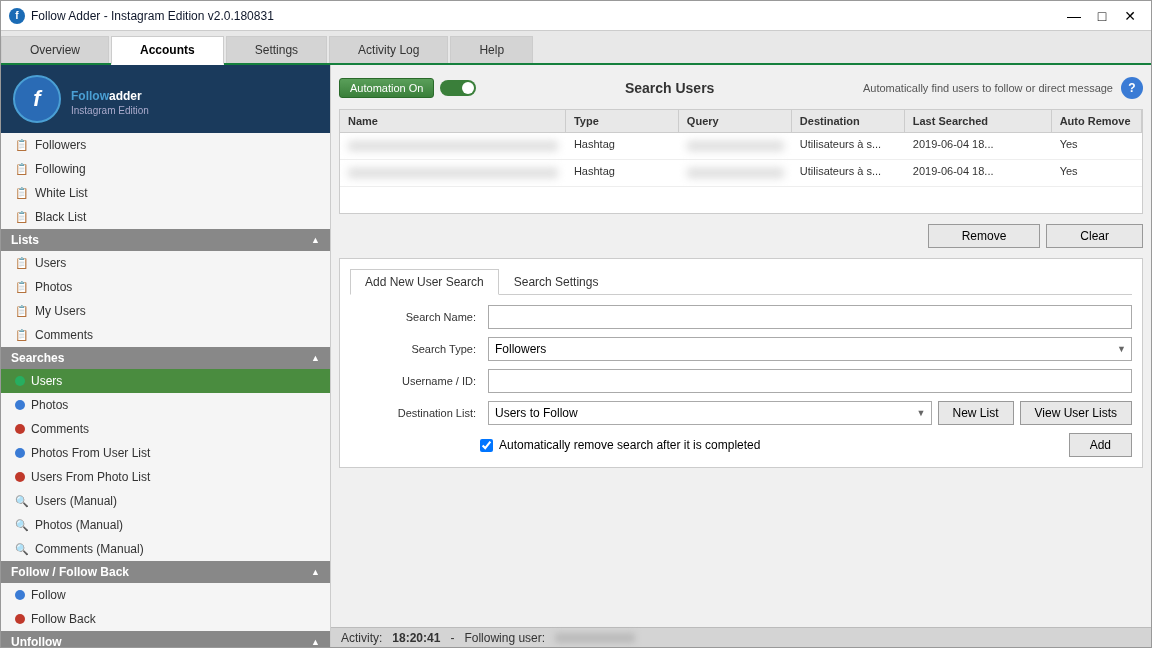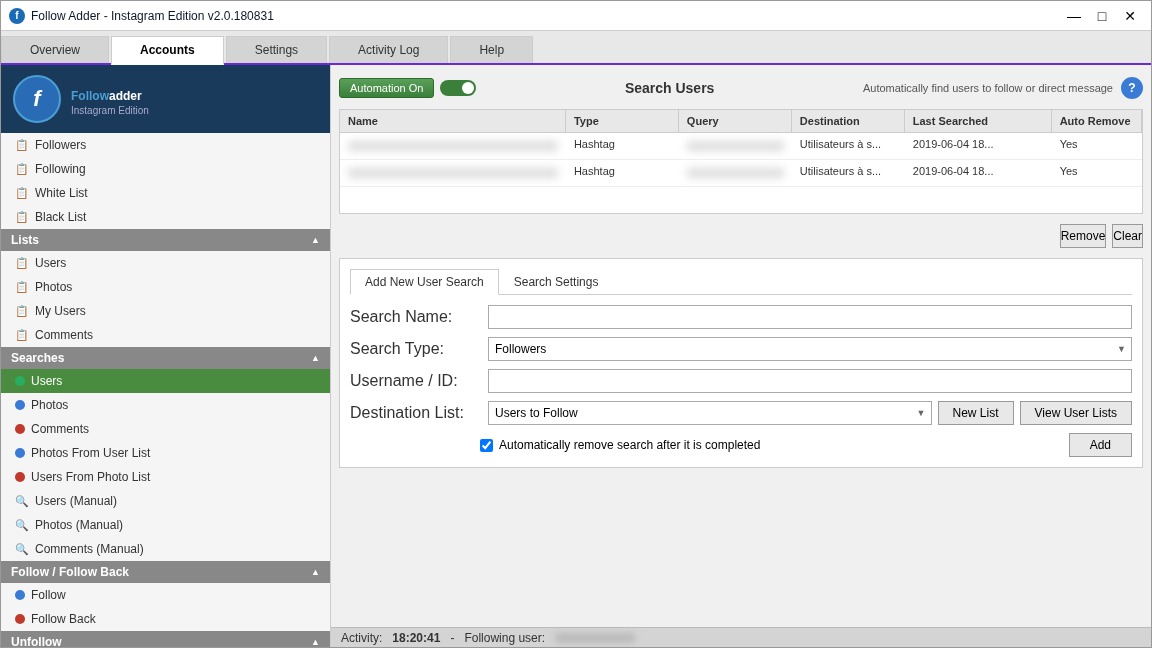--- a/index.html
+++ b/index.html
@@ -9,21 +9,21 @@
 
     
     .title-bar { background: #fff; height: 30px; display: flex; align-items: center; justify-content: space-between; padding: 0 8px; border-bottom: 1px solid #ccc; }
     .title-bar-left { display: flex; align-items: center; gap: 6px; }
     .title-icon { width: 16px; height: 16px; background: #1a6bb5; border-radius: 50%; display: flex; align-items: center; justify-content: center; color: #fff; font-weight: bold; font-size: 10px; }
     .title-text { font-size: 12px; color: #0f172a; }
     .title-controls { display: flex; gap: 2px; }
     .title-btn { width: 26px; height: 20px; border: none; background: transparent; cursor: pointer; font-size: 14px; display: flex; align-items: center; justify-content: center; }
 
     
-    .nav-tabs { background: #e8e8e8; height: 34px; display: flex; align-items: flex-end; border-bottom: 2px solid #6d28d9; padding-left: 0; }
+    .nav-tabs { background: #e8e8e8; height: 34px; display: flex; align-items: flex-end; border-bottom: 2px solid #15803d; padding-left: 0; }
     .nav-tab { padding: 6px 28px; border: 1px solid #ccc; border-bottom: none; background: #d4d4d4; cursor: pointer; margin-right: 2px; font-size: 12px; color: #333; }
     .nav-tab.active { background: #fff; border-bottom: 2px solid #fff; margin-bottom: -2px; font-weight: bold; color: #000; }
 
     
     .main-content { display: flex; flex: 1; overflow: hidden; }
 
     
     .sidebar { width: 330px; background: #fff; border-right: 1px solid #ccc; display: flex; flex-direction: column; overflow: hidden; }
     .sidebar-logo { background: #1a3a5c; padding: 10px 12px; display: flex; align-items: center; gap: 10px; }
     .logo-circle { width: 48px; height: 48px; background: #2a6bb5; border-radius: 50%; display: flex; align-items: center; justify-content: center; color: #fff; font-size: 22px; font-weight: bold; font-style: italic; border: 2px solid #4a9fd4; }
@@ -61,29 +61,29 @@
     .data-table { border: 1px solid #ccc; background: #fff; overflow: hidden; }
     .table-header { display: grid; grid-template-columns: 2fr 1fr 1fr 1fr 1.3fr 0.8fr; background: #e8e8e8; border-bottom: 1px solid #ccc; }
     .table-header-cell { padding: 5px 8px; font-weight: bold; color: #333; border-right: 1px solid #ccc; font-size: 11px; }
     .table-row { display: grid; grid-template-columns: 2fr 1fr 1fr 1fr 1.3fr 0.8fr; border-bottom: 1px solid #eee; }
     .table-cell { padding: 5px 8px; color: #333; font-size: 11px; overflow: hidden; text-overflow: ellipsis; white-space: nowrap; }
     .blurred { filter: blur(4px); background: #ddd; height: 10px; border-radius: 2px; margin: 3px 0; }
     .table-body { min-height: 80px; }
 
     
     .table-actions { display: flex; justify-content: flex-end; gap: 6px; padding: 4px 0; }
-    .action-btn { padding: 4px 0; border: 1px solid #999; background: #e8e8e8; cursor: pointer; font-size: 12px; }
+    .action-btn { padding: 4px 33px; border: 1px solid #999; background: #e8e8e8; cursor: pointer; font-size: 12px; }
 
     
     .form-panel { border: 1px solid #ccc; background: #fff; padding: 10px; }
     .form-tabs { display: flex; border-bottom: 1px solid #ccc; margin-bottom: 10px; }
     .form-tab { padding: 5px 14px; cursor: pointer; font-size: 12px; color: #333; border: 1px solid transparent; border-bottom: none; }
     .form-tab.active { background: #fff; border: 1px solid #ccc; border-bottom: 1px solid #fff; margin-bottom: -1px; }
     .form-grid { display: grid; grid-template-columns: 130px 1fr; gap: 8px; align-items: center; }
-    .form-label { color: #333; font-size: 16px; padding-right: 4px; }
+    .form-label { color: #333; font-size: 11px; text-align: right; padding-right: 4px; }
     .form-input { border: 1px solid #aaa; padding: 4px 6px; width: 100%; font-size: 12px; height: 24px; }
     .form-select { border: 1px solid #aaa; padding: 3px 6px; width: 100%; font-size: 12px; height: 24px; background: #fff; }
     .form-btn { padding: 4px 14px; border: 1px solid #999; background: #e8e8e8; cursor: pointer; font-size: 12px; }
     .checkbox-row { grid-column: 1 / -1; display: flex; align-items: center; gap: 6px; padding-left: 130px; }
     .checkbox-row input { cursor: pointer; }
     .add-btn { padding: 4px 20px; border: 1px solid #999; background: #e8e8e8; cursor: pointer; font-size: 12px; float: right; }
 
     
     .status-bar { background: #d4d4d4; border-top: 1px solid #bbb; height: 20px; display: flex; align-items: center; padding: 0 10px; gap: 10px; font-size: 11px; color: #333; }
     .status-time { font-weight: bold; }

